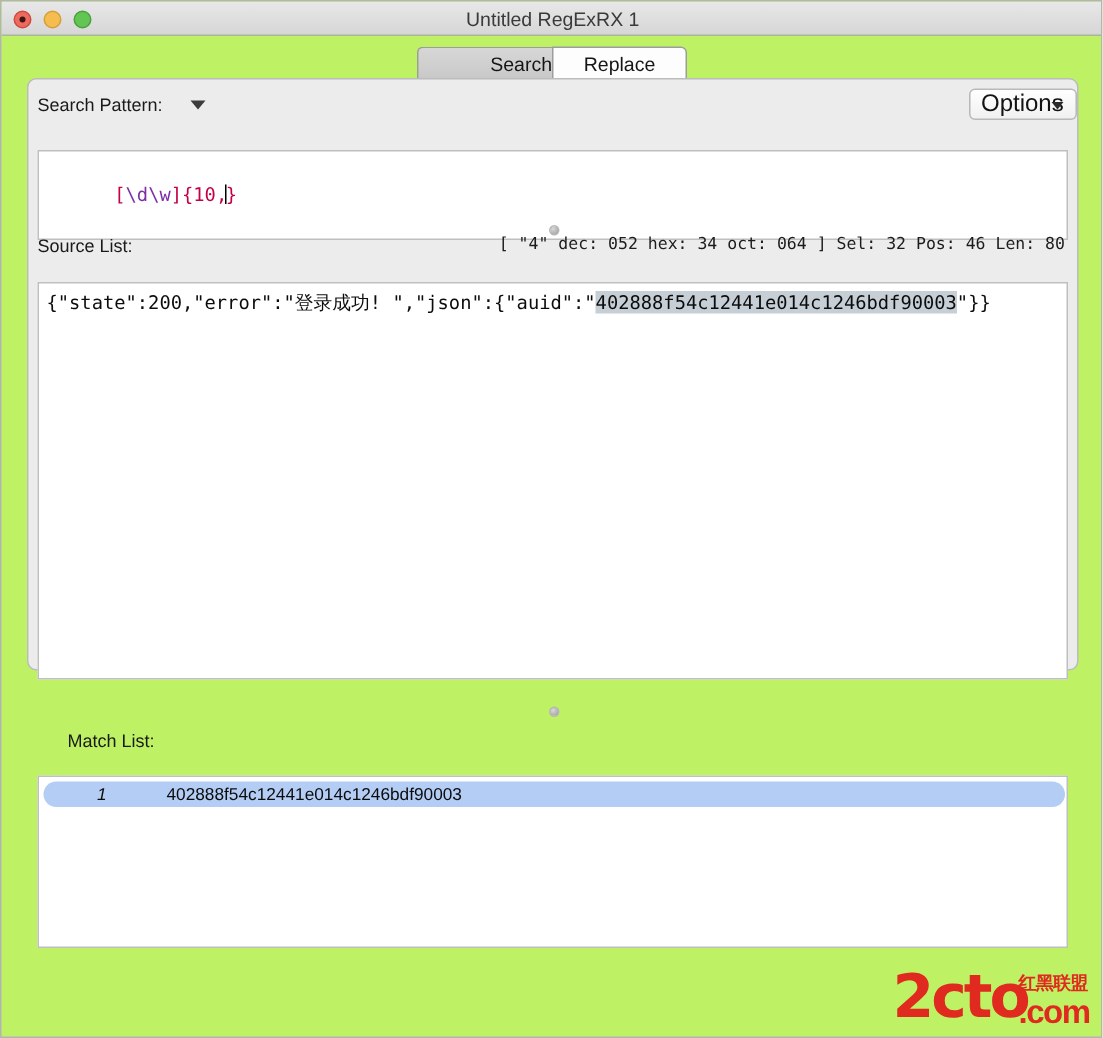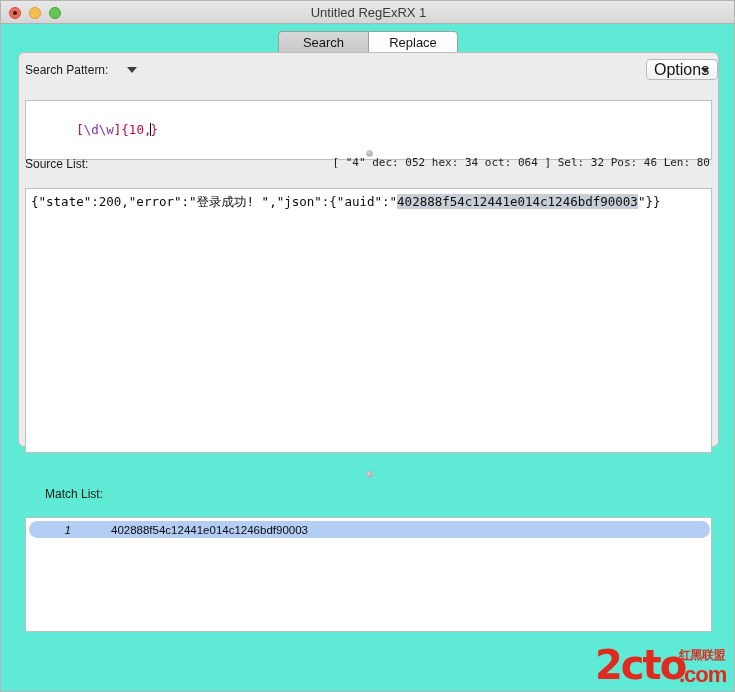--- a/index.html
+++ b/index.html
@@ -9,21 +9,21 @@
   }
   body {
     font-family: "Liberation Sans", sans-serif;
     -webkit-font-smoothing: antialiased;
   }
   #app {
     position: relative;
     width: 735px;
     height: 692px;
     overflow: hidden;
-    background: #5eead4;
+    background: #bef264;
     border: 1px solid #b4b4b4;
     box-sizing: border-box;
   }
 
   
   .titlebar {
     position: absolute;
     left: 0; top: 0;
     width: 735px;
     height: 23px;
@@ -85,20 +85,21 @@
     font-size: 13px;
     color: #151515;
     border: 1px solid #9d9d9d;
     box-sizing: border-box;
     background: #fdfdfd;
   }
   .tab.first { border-top-left-radius: 4px; border-right: none; }
   .tab.last  { border-top-right-radius: 4px; }
   .tab.active {
     background: linear-gradient(to bottom, #d7d7d7 0%, #c9c9c9 100%);
+    text-align: right;
   }
 
   
   .main-panel {
     position: absolute;
     left: 17px; top: 51px;
     width: 701px;
     height: 395px;
     background: #ececec;
     border: 1px solid #bcbcbc;

